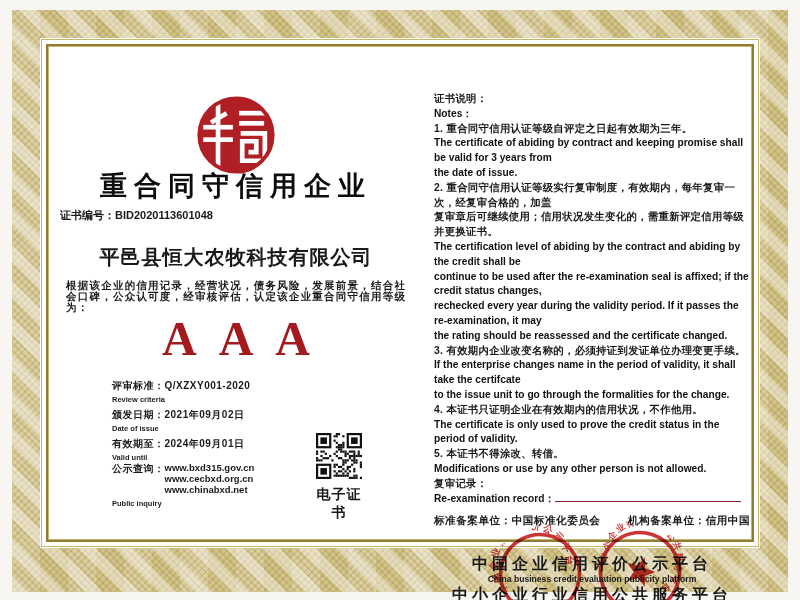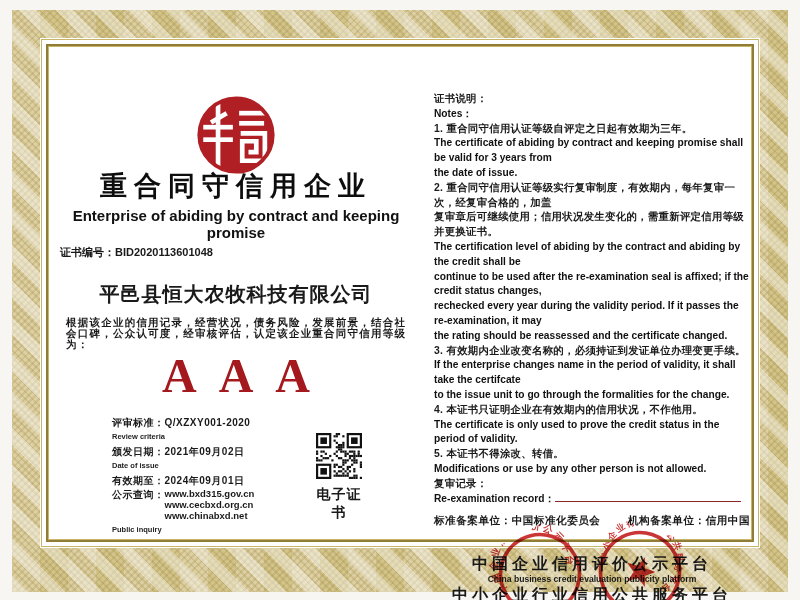--- a/index.html
+++ b/index.html
@@ -71,38 +71,38 @@
         <path d="M27 10 V90"></path>
         <path d="M38 22 L18 34"></path>
         <path d="M54 22 H90"></path>
         <path d="M54 35 H86"></path>
         <path d="M56 48 H87 V83 H58 V58 H76 V72 H66"></path>
       </g>
       <circle cx="50" cy="50" r="47" fill="none" stroke="#b01f24" stroke-width="5"></circle>
     </svg>
 
     <div class="title" style="color:#0d0d0d">重合同守信用企业</div>
-    <div class="subtitle">Enterprise of abiding by contract and keeping promise</div>
     <div class="certno">证书编号：BID2020113601048</div>
 
     <div class="company">平邑县恒大农牧科技有限公司</div>
     <div class="stmt-cn">根据该企业的信用记录，经营状况，债务风险，发展前景，结合社会口碑，公众认可度，经审核评估，认定该企业重合同守信用等级为：</div>
     <div class="rating" style="color:#a3191d">AAA</div>
 
     <div class="fields">
       <div class="frow">
         <span class="flabel">评审标准：</span><span class="fvalue">Q/XZXY001-2020</span>
         <div class="fsub">Review criteria</div>
       </div>
       <div class="frow">
         <span class="flabel">颁发日期：</span><span class="fvalue">2021年09月02日</span>
         <div class="fsub">Date of issue</div>
       </div>
       <div class="frow">
         <span class="flabel">有效期至：</span><span class="fvalue">2024年09月01日</span>
+        <div class="fsub">Valid until</div>
       </div>
       <div class="frow">
         <span class="flabel" style="vertical-align:top">公示查询：</span><span class="urls">
           <div class="url">www.bxd315.gov.cn</div>
           <div class="url">www.cecbxd.org.cn</div>
           <div class="url">www.chinabxd.net</div>
         </span>
         <div class="fsub" style="margin-top:4px">Public inquiry</div>
       </div>
     </div>

